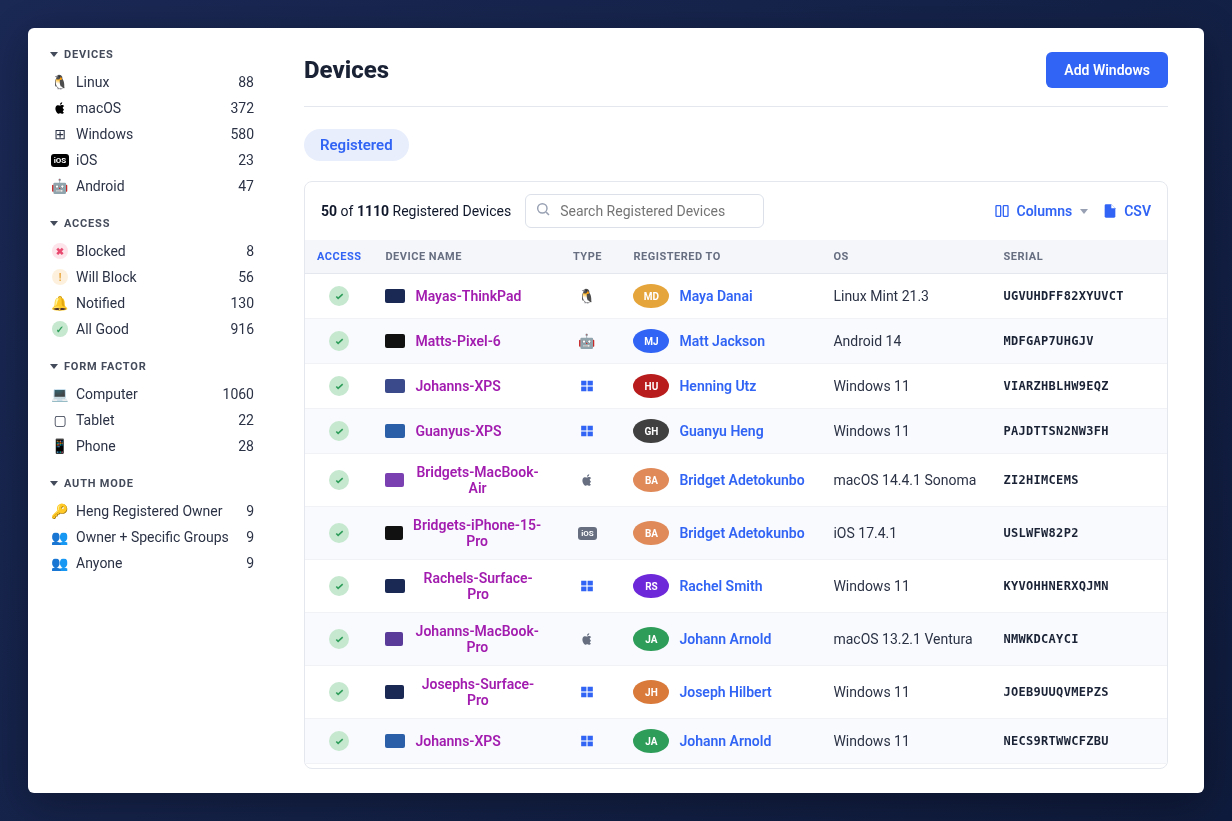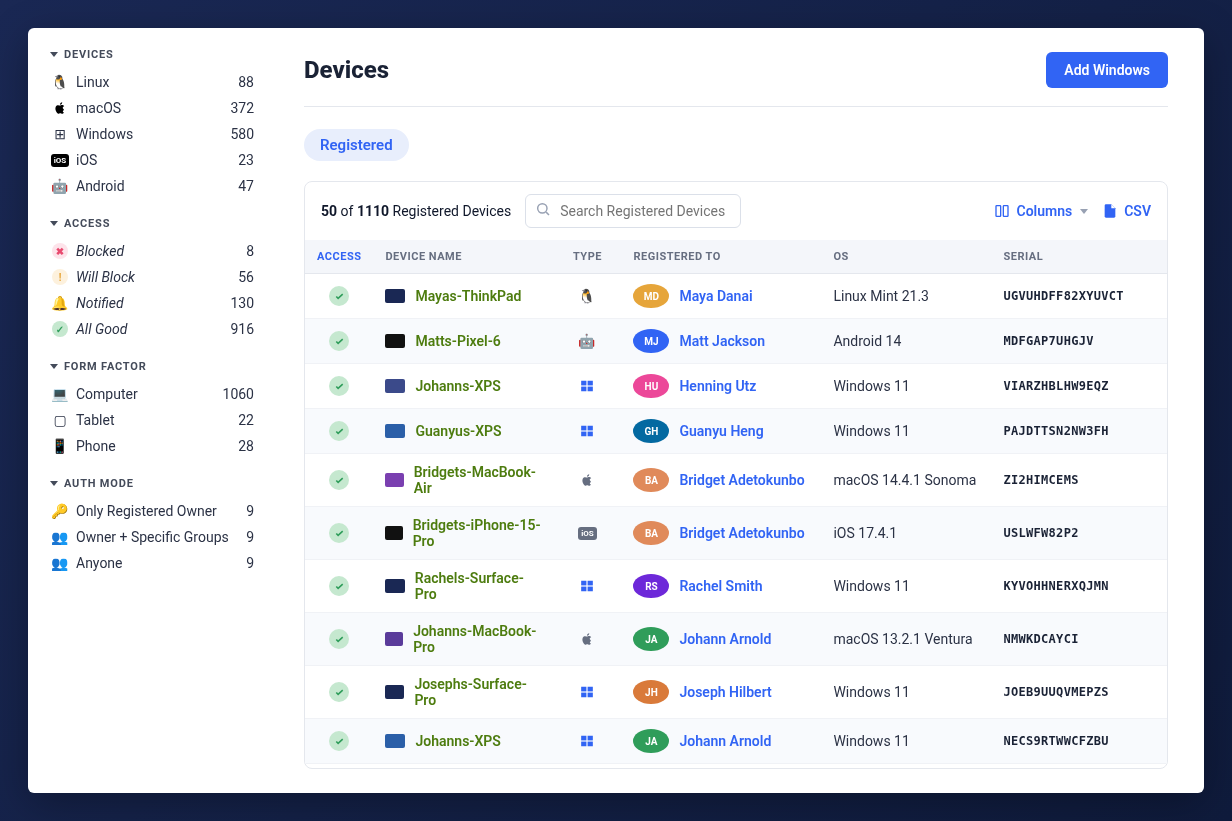--- a/index.html
+++ b/index.html
@@ -5,52 +5,52 @@
 * { margin:0; padding:0; box-sizing:border-box; font-family:-apple-system,BlinkMacSystemFont,"Segoe UI",Roboto,sans-serif; }
 body { background:linear-gradient(135deg,#1a2854,#0f1b3c); min-height:821px; padding:28px; }
 .app-card { background:#fff; border-radius:6px; display:flex; height:765px; overflow:hidden; box-shadow:0 10px 40px rgba(0,0,0,.3); }
 .sidebar { width:240px; padding:20px 0 20px 22px; }
 .sb-section-hdr { font-size:11px; font-weight:700; letter-spacing:.8px; color:#444b5a; margin:18px 0 8px; display:flex; align-items:center; gap:6px; text-transform:uppercase; }
 .sb-section-hdr .chev { width:0; height:0; border-left:4px solid transparent; border-right:4px solid transparent; border-top:5px solid #444b5a; }
 .sb-section-hdr:first-child { margin-top:0; }
 .sb-item { display:flex; align-items:center; padding:5px 14px 5px 0; cursor:pointer; font-size:14px; color:#2b3245; }
 .sb-item .ico { width:20px; display:flex; justify-content:center; margin-right:6px; font-size:14px; }
 .sb-item .lbl { flex:1; }
-.sb-item .lbl.italic { font-style:italic; }
+.sb-item .lbl.italic { }
 .sb-item .cnt { color:#2b3245; font-size:14px; }
 .main { flex:1; padding:24px 36px; display:flex; flex-direction:column; }
 .header-row { display:flex; justify-content:space-between; align-items:center; border-bottom:1px solid #e4e7ed; padding-bottom:18px; }
 .page-title { font-size:24px; font-weight:800; color:#1a2235; }
 .btn-primary { background:#3164f4; color:#fff; border:none; padding:10px 18px; border-radius:6px; font-size:14px; font-weight:600; cursor:pointer; }
 .tabs-row { display:flex; align-items:center; gap:28px; margin:22px 0 20px; }
 .tab { padding:7px 16px; border-radius:18px; font-size:15px; font-weight:600; cursor:pointer; display:flex; align-items:center; gap:8px; }
 .tab.active { background:#e8eefc; color:#3164f4; }
 .tab.inactive { color:#666e80; }
 .tab .badge { background:#444b5a; color:#fff; border-radius:12px; padding:2px 9px; font-size:12px; font-weight:700; }
 .panel { border:1px solid #e4e7ed; border-radius:8px; flex:1; display:flex; flex-direction:column; overflow:hidden; }
 .toolbar { display:flex; align-items:center; padding:12px 16px; gap:14px; }
 .result-count { font-size:14px; color:#0f172a; }
 .result-count b { font-weight:700; }
 .search { position:relative; }
-.search input { border:1px solid #dbe0e9; border-radius:6px; padding:8px 12px 8px 34px; font-size:14px; width:216px; outline:none; }
+.search input { border:1px solid #dbe0e9; border-radius:6px; padding:8px 12px 8px 34px; font-size:14px; width:239px; outline:none; }
 .search .search-ico { position:absolute; left:10px; top:50%; transform:translateY(-50%); color:#98a1b3; }
 .spacer { flex:1; }
 .tool-link { display:flex; align-items:center; gap:6px; color:#3164f4; font-size:14px; font-weight:600; cursor:pointer; }
 .tool-link .chev-sm { width:0; height:0; border-left:4px solid transparent; border-right:4px solid transparent; border-top:5px solid #98a1b3; margin-left:2px; }
 table { width:100%; border-collapse:collapse; }
 thead th { background:#f4f6fa; color:#666e80; font-size:11px; font-weight:700; letter-spacing:.5px; text-align:left; padding:10px 12px; border-bottom:1px solid #e4e7ed; text-transform:uppercase; }
 thead th.access-col { color:#3164f4; }
 tbody tr { border-bottom:1px solid #f0f2f6; }
 tbody tr.alt { background:#f8fafd; }
 tbody td { padding:10px 12px; font-size:14px; color:#2b3245; vertical-align:middle; }
 .access-chip { width:20px; height:20px; border-radius:50%; background:#c5e8cf; display:inline-flex; align-items:center; justify-content:center; }
 .access-chip svg { width:11px; height:11px; }
 .dev-name { display:flex; align-items:center; gap:10px; }
 .dev-thumb { width:20px; height:14px; border-radius:2px; display:inline-block; }
-.dev-name a { color:#4d7c0f; font-weight:600; text-decoration:none; }
+.dev-name a { color:#a21caf; font-weight:600; text-decoration:none;text-align:center; }
 .type-ico { color:#666e80; font-size:14px; display:flex; justify-content:center; }
 .user-cell { display:flex; align-items:center; gap:10px; }
 .avatar { width:36px; height:24px; border-radius:50%; background:#3164f4; color:#fff; display:inline-flex; align-items:center; justify-content:center; font-size:10px; font-weight:700; }
 .user-cell a { color:#3164f4; font-weight:600; text-decoration:none; }
 .serial { font-family:ui-monospace,Menlo,Consolas,monospace; font-weight:700; font-size:12px; letter-spacing:.3px; color:#1a2235; }
 th:nth-child(1),td:nth-child(1){width:68px;text-align:center;}
 th:nth-child(2),td:nth-child(2){width:180px;}
 th:nth-child(3),td:nth-child(3){width:68px;text-align:center;}
 th:nth-child(4),td:nth-child(4){width:200px;}
 th:nth-child(5),td:nth-child(5){width:170px;}
@@ -159,21 +159,21 @@
         <span class="cnt">28</span>
       </div>
       <div class="sb-section-hdr">
         <span class="chev"></span>
         <span>AUTH MODE</span>
       </div>
       <div class="sb-item">
         <span class="ico">
           <span style="color:#2b3245">🔑</span>
         </span>
-        <span class="lbl">Only Registered Owner</span>
+        <span class="lbl">Heng Registered Owner</span>
         <span class="cnt">9</span>
       </div>
       <div class="sb-item">
         <span class="ico">
           <span style="color:#2b3245">👥</span>
         </span>
         <span class="lbl">Owner + Specific Groups</span>
         <span class="cnt">9</span>
       </div>
       <div class="sb-item">
@@ -310,21 +310,21 @@
                   <svg width="14" height="14" viewBox="0 0 24 24" fill="#3164f4">
                     <rect x="2" y="3" width="9" height="8"></rect>
                     <rect x="13" y="3" width="9" height="8"></rect>
                     <rect x="2" y="13" width="9" height="8"></rect>
                     <rect x="13" y="13" width="9" height="8"></rect>
                   </svg>
                 </span>
               </td>
               <td>
                 <div class="user-cell">
-                  <span class="avatar" style="background:#ec4899">HU</span>
+                  <span class="avatar" style="background:#b91c1c">HU</span>
                   <a href="#">Henning Utz</a>
                 </div>
               </td>
               <td>Windows 11</td>
               <td class="serial">VIARZHBLHW9EQZ</td>
             </tr>
             <tr class="alt">
               <td><span class="access-chip">
                   <svg viewBox="0 0 24 24" fill="none" stroke="#2f9d5a" stroke-width="3.5">
                     <path d="M5 12l4 4L19 7"></path>
@@ -341,21 +341,21 @@
                   <svg width="14" height="14" viewBox="0 0 24 24" fill="#3164f4">
                     <rect x="2" y="3" width="9" height="8"></rect>
                     <rect x="13" y="3" width="9" height="8"></rect>
                     <rect x="2" y="13" width="9" height="8"></rect>
                     <rect x="13" y="13" width="9" height="8"></rect>
                   </svg>
                 </span>
               </td>
               <td>
                 <div class="user-cell">
-                  <span class="avatar" style="background:#0369a1">GH</span>
+                  <span class="avatar" style="background:#404040">GH</span>
                   <a href="#">Guanyu Heng</a>
                 </div>
               </td>
               <td>Windows 11</td>
               <td class="serial">PAJDTTSN2NW3FH</td>
             </tr>
             <tr>
               <td><span class="access-chip">
                   <svg viewBox="0 0 24 24" fill="none" stroke="#2f9d5a" stroke-width="3.5">
                     <path d="M5 12l4 4L19 7"></path>

